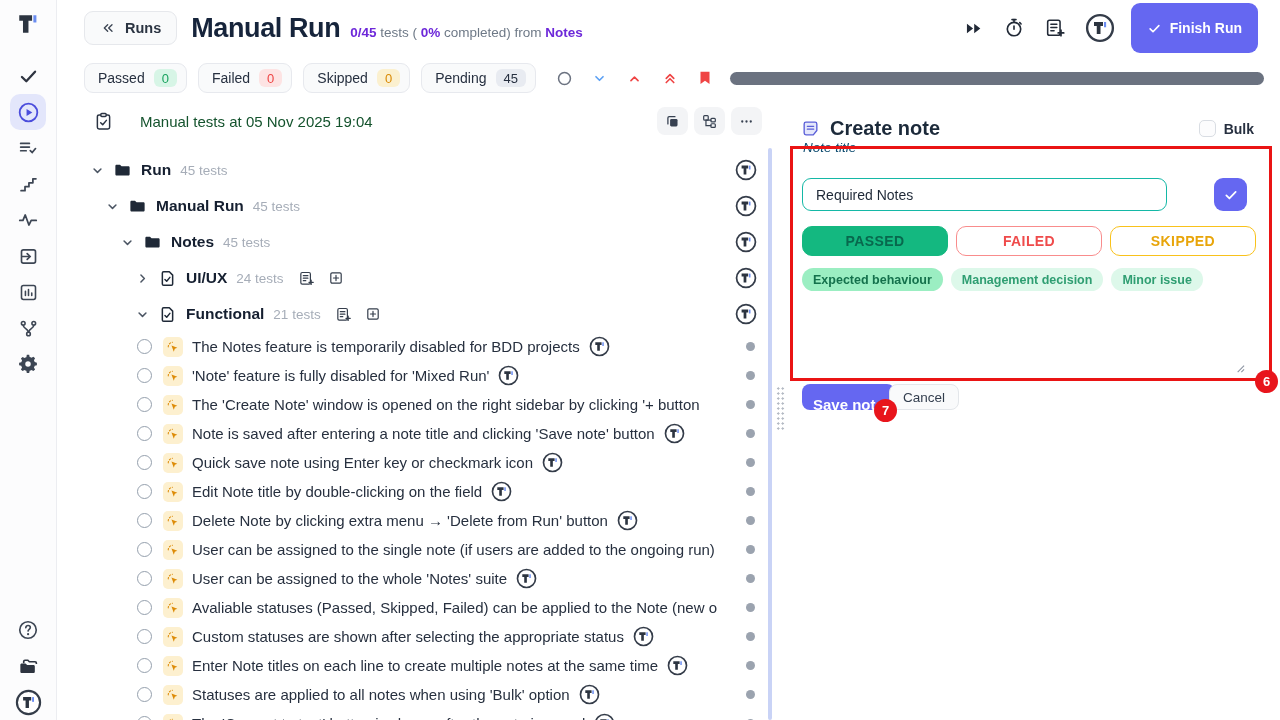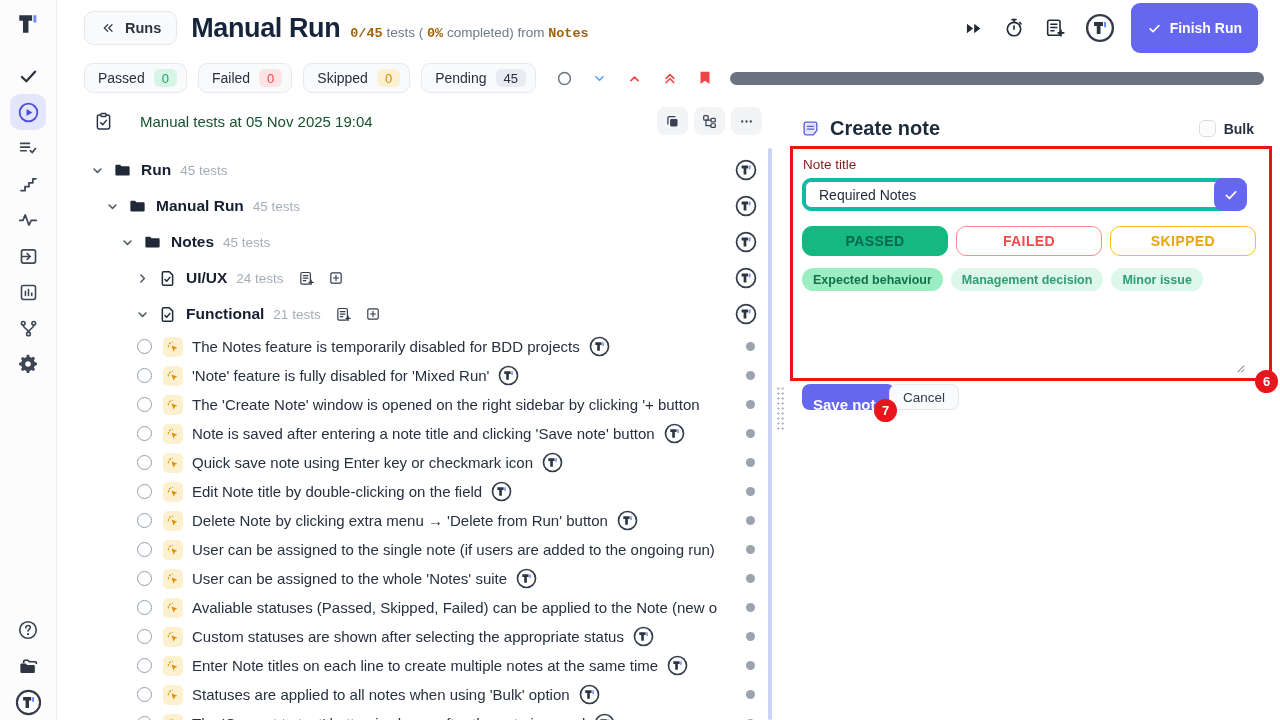--- a/index.html
+++ b/index.html
@@ -21,21 +21,21 @@
 
   
   .main { position:absolute; left:57px; top:0; width:1223px; height:720px; }
 
   .topbar { height:56px; display:flex; align-items:center; padding:0 22px 0 27px; }
   .btn-runs { display:flex; align-items:center; gap:9px; padding:8px 15px; background:#f9fafb;
               border:1px solid #e6e8ec; border-radius:9px; font-size:14.5px; font-weight:600; color:#2b3442; cursor:pointer; }
   .titlewrap { display:flex; align-items:baseline; margin-left:14px; }
   .page-title { font-size:27px; font-weight:800; color:#16243b; letter-spacing:-.4px; }
   .subtitle { margin-left:10px; font-size:13.5px; color:#6e7987; }
-  .subtitle .b { font-weight:700; color:#a16207;font-family:Liberation Mono, monospace; }
+  .subtitle .b { font-weight:700; color:#6d28d9; }
   .top-icons { margin-left:auto; display:flex; align-items:center; gap:19px; color:#222a37; }
   .top-icons .tbtn { cursor:pointer; display:flex; align-items:center; }
   .btn-finish { margin-left:16px; display:flex; align-items:center; gap:8px; background:#6567f1; color:#fff;
                 border:none; border-radius:9px; padding:17px 16px; font-size:14px; font-weight:600; cursor:pointer; }
 
   .filterbar { height:44px; display:flex; align-items:center; padding:0 16px 0 27px; }
   .chip { display:flex; align-items:center; gap:9px; background:#f9fafb; border:1px solid #e7e9ee;
           border-radius:9px; padding:5px 9px 5px 13px; font-size:14px; color:#273040; margin-right:11px; cursor:pointer; }
   .chip-badge { font-size:13px; padding:1.5px 8px; border-radius:6px; font-weight:500; }
   .chip.passed  .chip-badge { background:#d7f5e6; color:#1aa35f; }
@@ -84,22 +84,22 @@
   .bulk { position:absolute; right:26px; top:20px; display:flex; align-items:center; gap:8px; cursor:pointer; }
   .bulk-box { width:17px; height:17px; border:1px solid #d9dde3; border-radius:5px; background:#fcfcfd; }
   .bulk-label { font-size:14px; font-weight:600; color:#273040; }
 
   .redbox { position:absolute; left:0; top:46px; width:482px; height:235px; border:3px solid #ea1414; z-index:3; pointer-events:none; }
   .ann-badge { position:absolute; width:23px; height:23px; border-radius:50%; background:#e8151c; color:#fff;
                font-size:13px; font-weight:700; display:flex; align-items:center; justify-content:center; z-index:6; }
   .badge-6 { left:465px; top:270px; }
   .badge-7 { left:84px; top:299px; }
 
-  .np-label { position:absolute; left:13px; top:57px; font-size:13.5px; color:#7f1d1d; }
-  .np-input { position:absolute; left:12px; top:78px; width:444px; height:33px; border:4px solid #14b8a6;
+  .np-label { position:absolute; left:13px; top:40px; font-size:13.5px; color:#0c4a6e;font-style:italic; }
+  .np-input { position:absolute; left:12px; top:78px; width:365px; height:33px; border:1px solid #14b8a6;
               border-radius:9px; padding:0 13px; font-size:14px; color:#1f2937; font-family:inherit; outline:none; }
   .np-check { position:absolute; left:424px; top:78px; width:33px; height:33px; background:#6567f1; border:none;
               border-radius:9px; color:#fff; display:flex; align-items:center; justify-content:center; cursor:pointer; }
 
   .statuses { position:absolute; left:12px; top:126px; display:flex; gap:8px; }
   .st-btn { width:146px; height:30px; border-radius:10px; font-size:14px; font-weight:700; letter-spacing:.4px;
             display:flex; align-items:center; justify-content:center; cursor:pointer; background:#fff; font-family:inherit; }
   .st-btn.passed  { background:#14b880; border:1.5px solid #14b880; color:#08684d; }
   .st-btn.failed  { border:1.5px solid #f98c8c; color:#ef4b4b; }
   .st-btn.skipped { border:1.5px solid #f9c21b; color:#e8a50a; }

